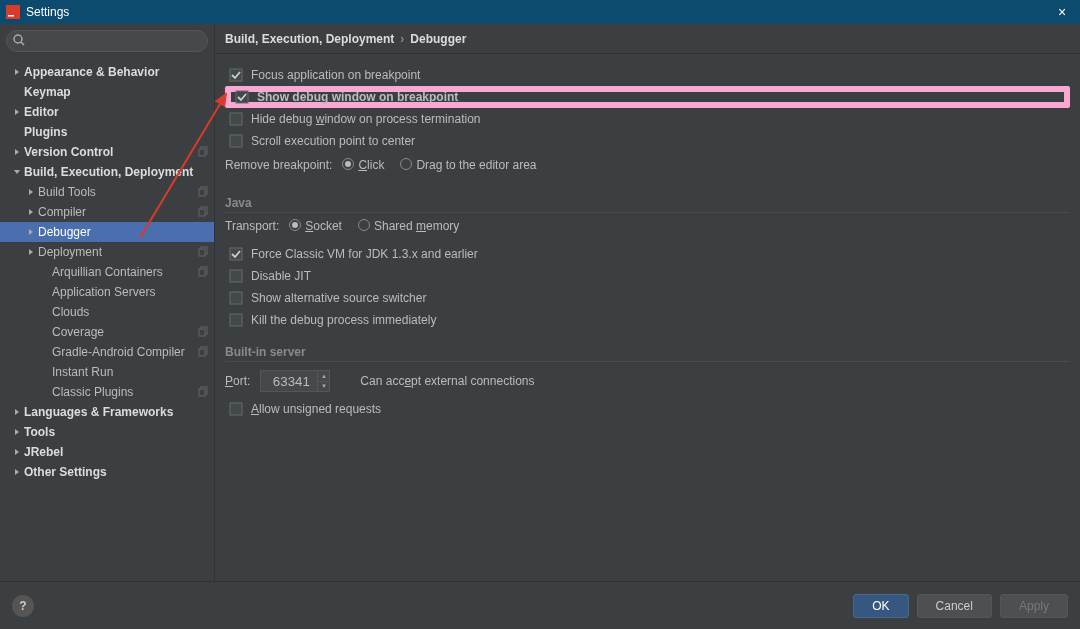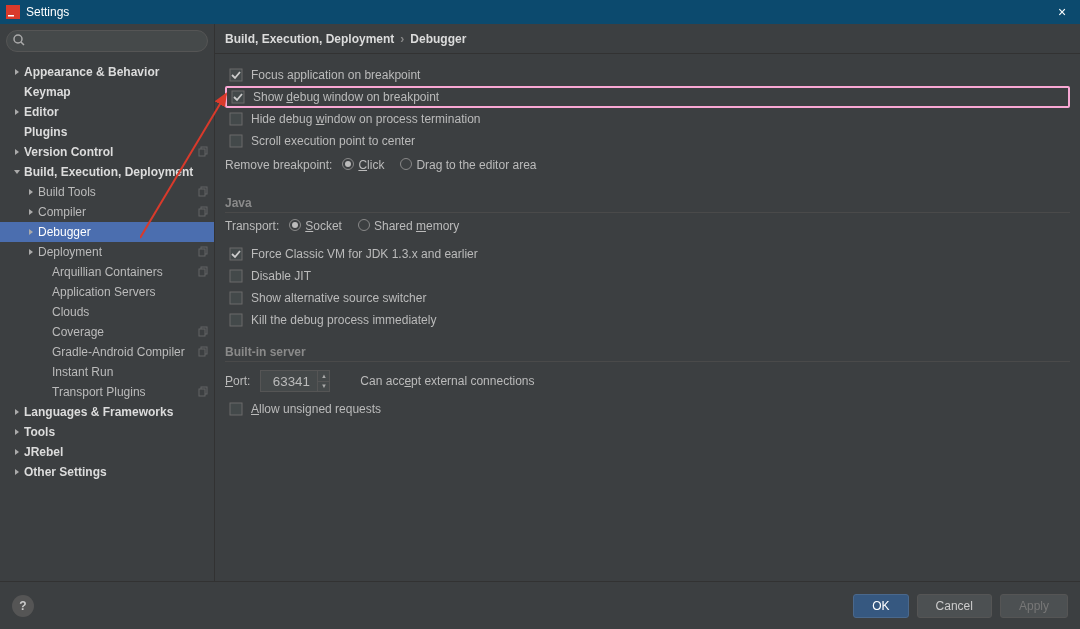--- a/index.html
+++ b/index.html
@@ -30,21 +30,21 @@
 .pad0 { padding-left: 12px; }
 .pad1 { padding-left: 26px; }
 .pad2 { padding-left: 40px; }
 
 .main { flex: 1; background: #3c3f41; display: flex; flex-direction: column; }
 .breadcrumb { height: 30px; display: flex; align-items: center; padding: 0 10px; border-bottom: 1px solid #323232; font-weight: bold; color: #dcdcdc; }
 .breadcrumb .sep { margin: 0 6px; color: #888; }
 
 .panel { flex: 1; padding: 10px; overflow-y: auto; }
 .cbrow { display: flex; align-items: center; height: 22px; padding-left: 4px; }
-.cbrow.highlighted { border: 2px solid #f9a8d4; border-radius: 2px; }
+.cbrow.highlighted { border: 6px solid #f9a8d4; border-radius: 2px; font-weight: bold; }
 .cbrow .chk { width: 14px; height: 14px; margin-right: 8px; display:inline-flex; align-items:center; justify-content:center; }
 .cbrow .chk svg { width: 14px; height: 14px; }
 .cbrow .chktext { color: #bbb; }
 .cbrow .chktext u { text-decoration: underline; }
 
 .radiorow { display: flex; align-items: flex-start; height: 24px; margin-top: 6px; }
 .radiorow .lbl { margin-right: 10px; }
 .radio { width: 12px; height: 12px; border-radius: 50%; border: 1px solid #888; margin-right: 4px; display: inline-flex; align-items: center; justify-content: center; }
 .radio.sel::after { content: ""; width: 6px; height: 6px; background: #bbb; border-radius: 50%; }
 .radiolabel { margin-right: 16px; }
@@ -219,21 +219,21 @@
               <rect x="3" y="1" width="6" height="7" fill="none" stroke="#888" stroke-width="1"></rect>
               <rect x="1" y="3" width="6" height="7" fill="#3c3f41" stroke="#888" stroke-width="1"></rect>
             </svg></span>
         </div>
         <div class="tree-item pad2">
           <span class="arrow"></span>
           <span class="label">Instant Run</span>
         </div>
         <div class="tree-item pad2">
           <span class="arrow"></span>
-          <span class="label">Transport Plugins</span>
+          <span class="label">Classic Plugins</span>
           <span class="copy"><svg viewBox="0 0 12 12">
               <rect x="3" y="1" width="6" height="7" fill="none" stroke="#888" stroke-width="1"></rect>
               <rect x="1" y="3" width="6" height="7" fill="#3c3f41" stroke="#888" stroke-width="1"></rect>
             </svg></span>
         </div>
         <div class="tree-item pad0 bold">
           <span class="arrow">
             <svg viewBox="0 0 8 8">
               <path d="M2,1 L6,4 L2,7 Z" fill="#aaa"></path>
             </svg>

